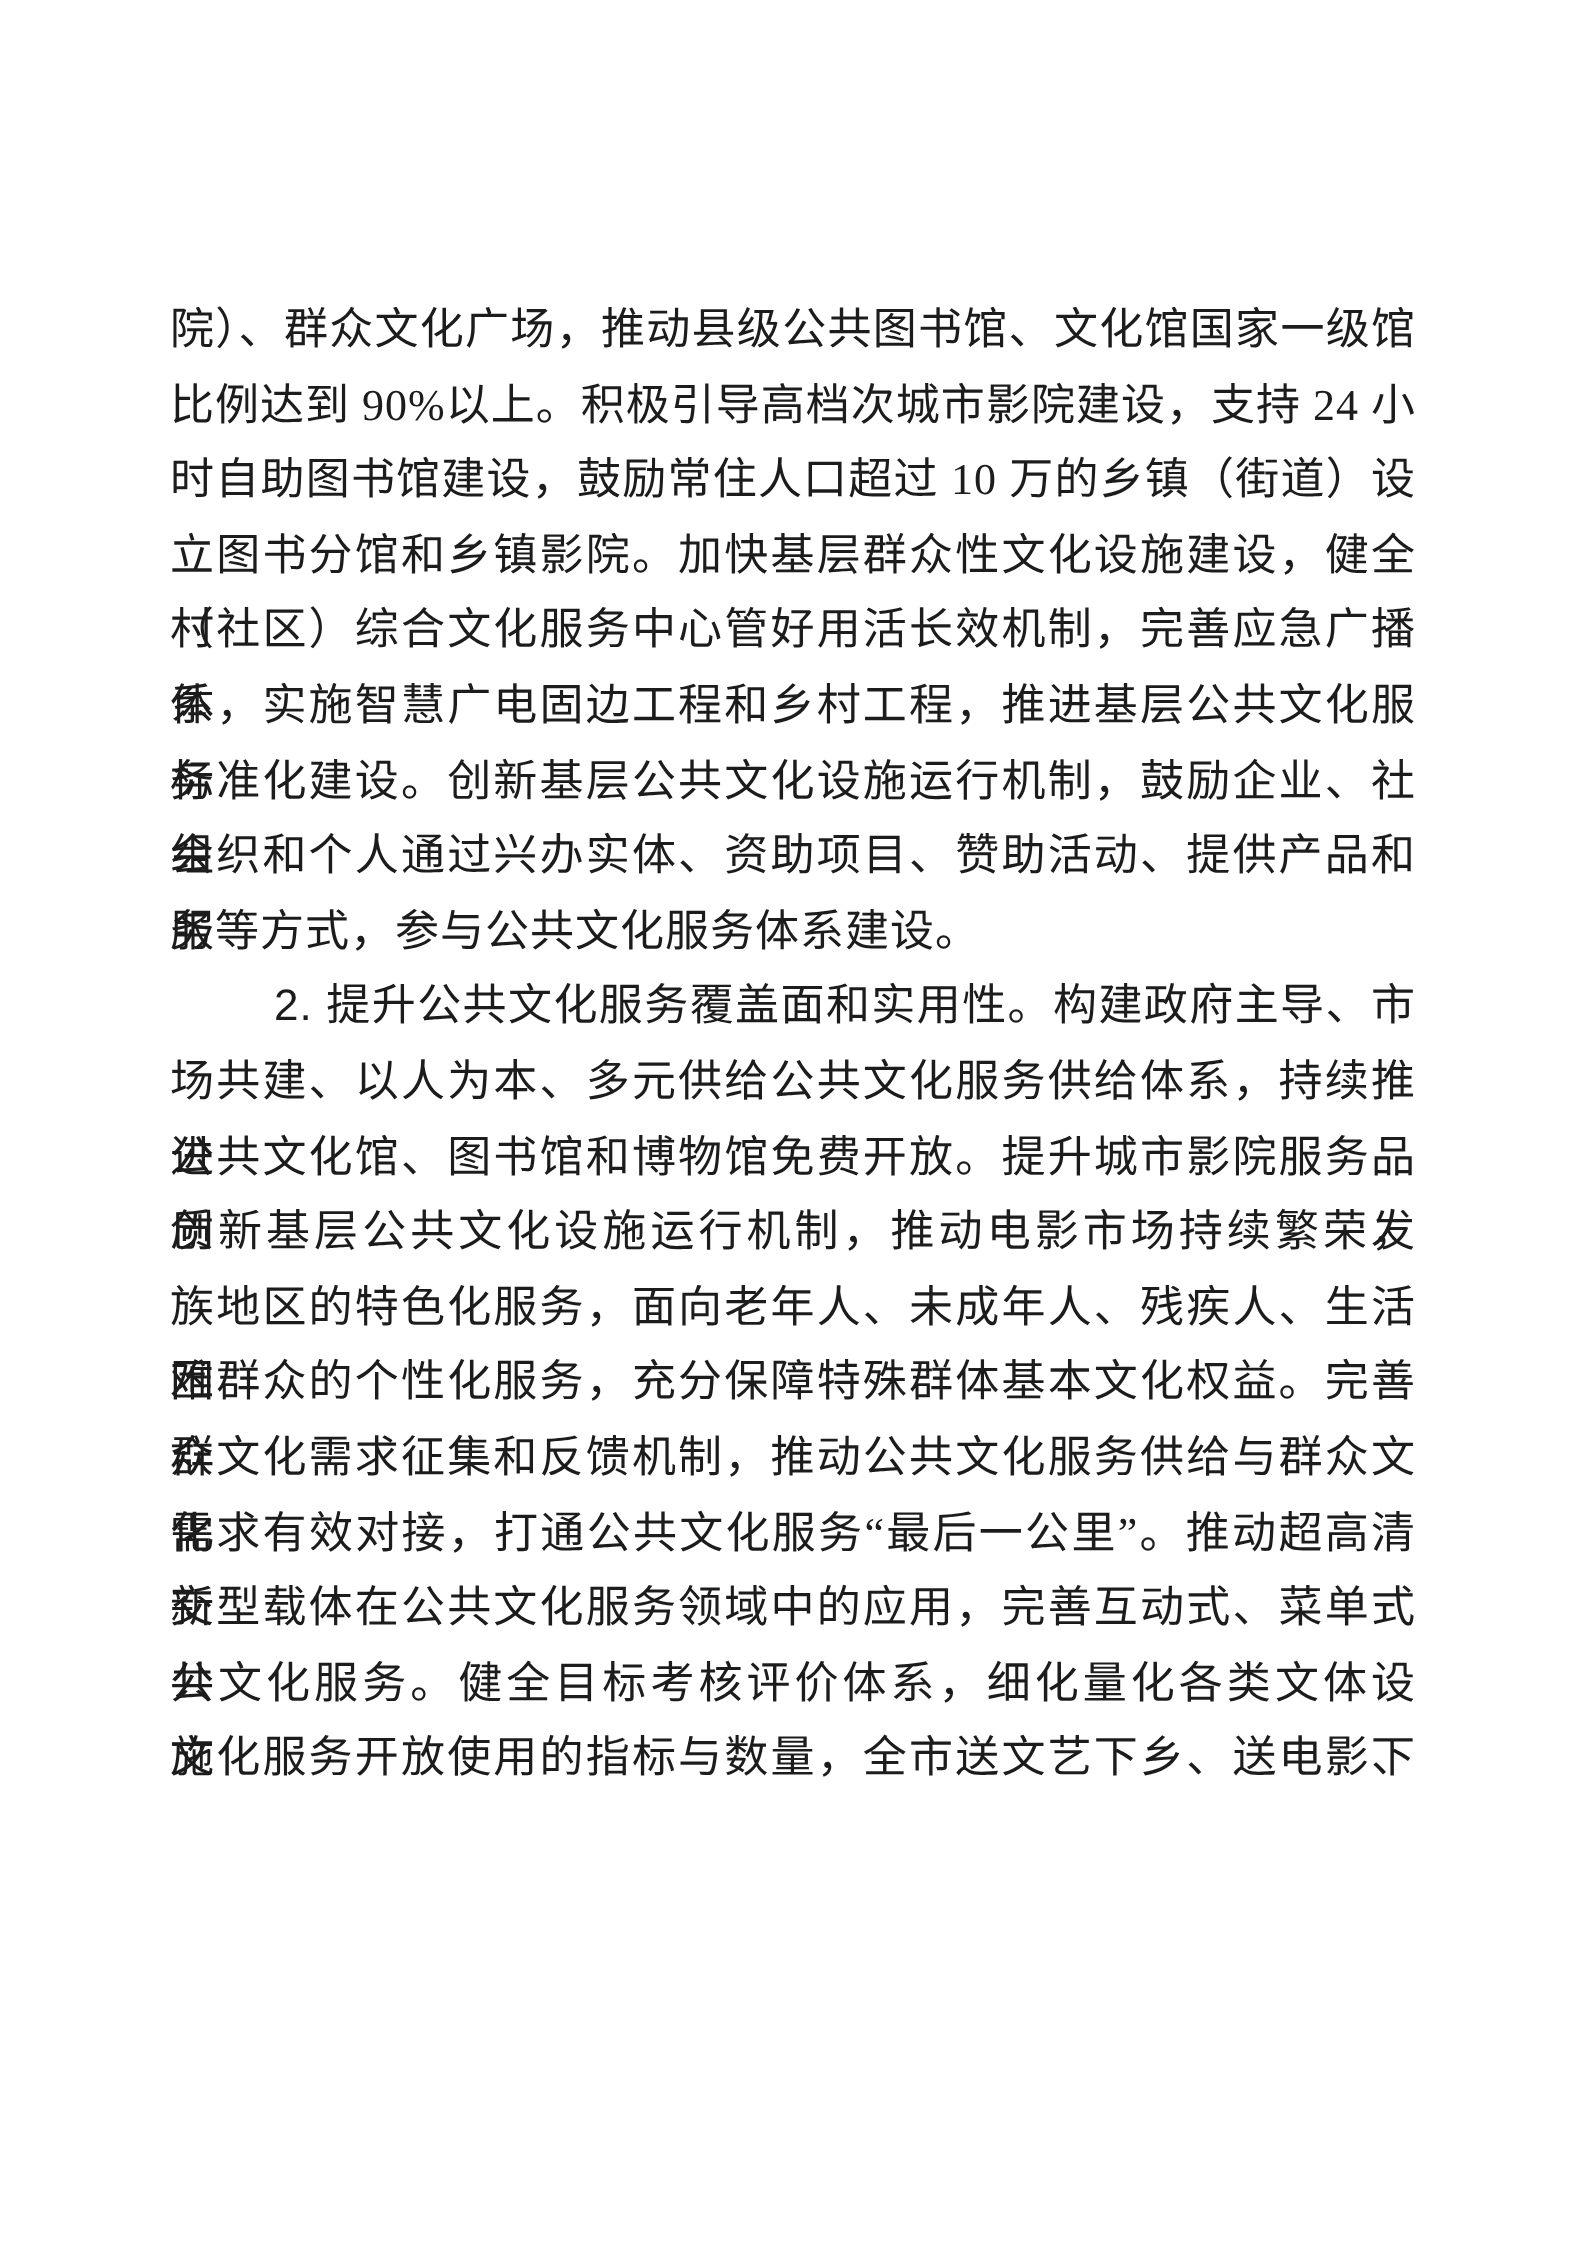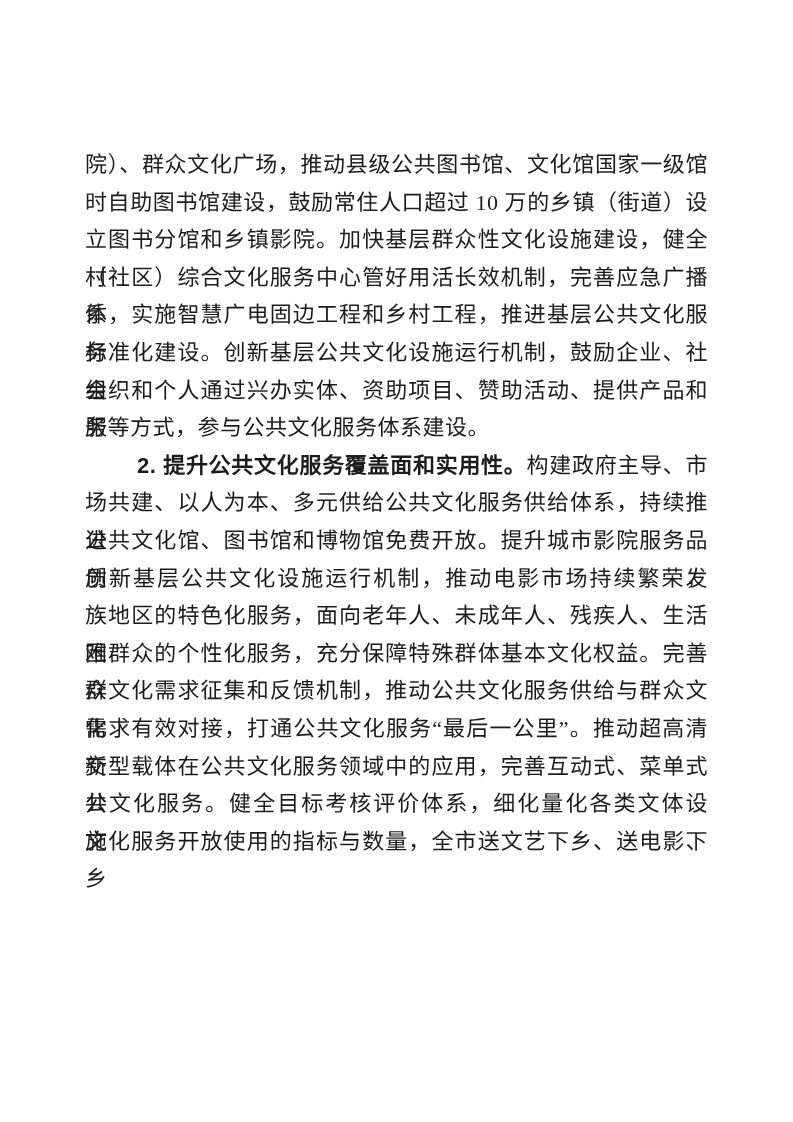--- a/index.html
+++ b/index.html
@@ -36,21 +36,21 @@
   .line-last {
     text-align-last: left;
   }
 
   
   .line-indent {
     padding-left: 52px;
   }
 
   .bold {
-    font-weight: 700;
+    font-weight: 400;
     font-family: "Liberation Sans", "DejaVu Sans", sans-serif;
   }
 
   .footer {
     position: absolute;
     left: 99px;
     top: 1002px;
     font-size: 21px;
     color: #1c1c1c;
     display: flex;
@@ -59,20 +59,21 @@
   }
   .footer .num { margin: 0 11px; font-weight: bold; }
 </style>
 </head>
 <body>
 
 <div class="page" style="background: rgb(255, 255, 255); color: rgb(28, 28, 28);">
 
   <div class="body-text">
       <div class="line"><span>院）、群众文化广场，推动县级公共图书馆、文化馆国家一级馆</span></div>
+      <div class="line"><span>比例达到 90%以上。积极引导高档次城市影院建设，支持 24 小</span></div>
       <div class="line"><span>时自助图书馆建设，鼓励常住人口超过 10 万的乡镇（街道）设</span></div>
       <div class="line"><span>立图书分馆和乡镇影院。加快基层群众性文化设施建设，健全村</span></div>
       <div class="line"><span>（社区）综合文化服务中心管好用活长效机制，完善应急广播体</span></div>
       <div class="line"><span>系，实施智慧广电固边工程和乡村工程，推进基层公共文化服务</span></div>
       <div class="line"><span>标准化建设。创新基层公共文化设施运行机制，鼓励企业、社会</span></div>
       <div class="line"><span>组织和个人通过兴办实体、资助项目、赞助活动、提供产品和服</span></div>
       <div class="line line-last"><span>务等方式，参与公共文化服务体系建设。</span></div>
       <div class="line line-indent"><span class="bold">2. 提升公共文化服务覆盖面和实用性。</span><span>构建政府主导、市</span></div>
       <div class="line"><span>场共建、以人为本、多元供给公共文化服务供给体系，持续推进</span></div>
       <div class="line"><span>公共文化馆、图书馆和博物馆免费开放。提升城市影院服务品质，</span></div>

